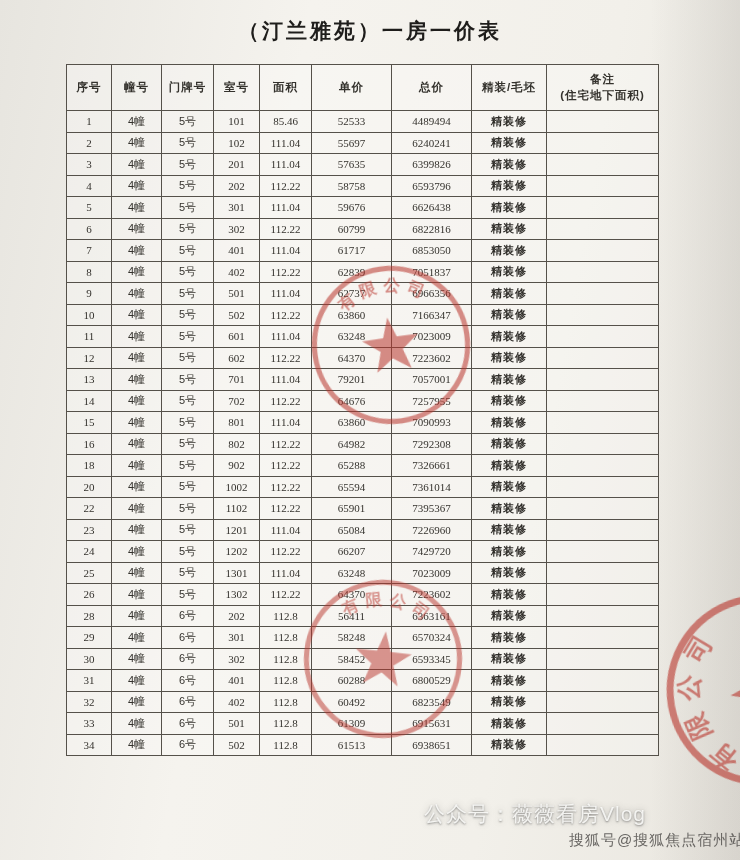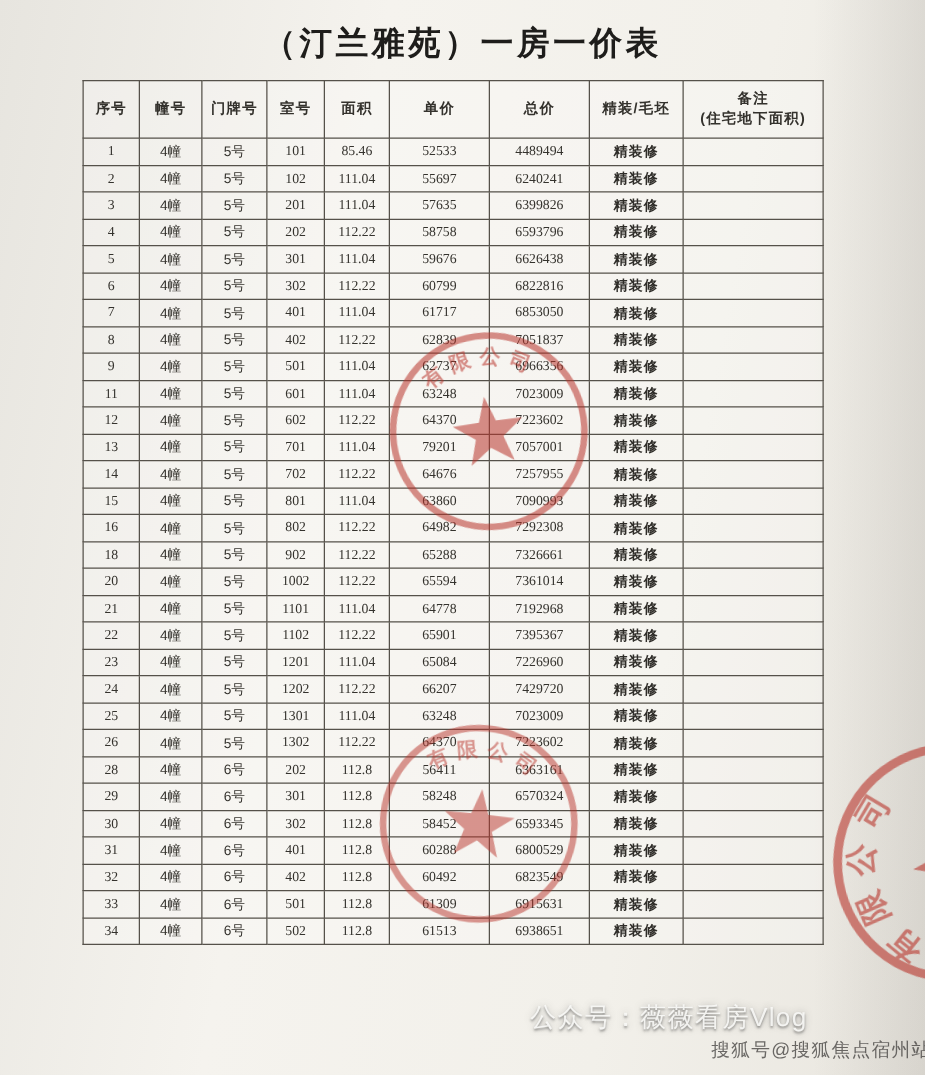--- a/index.html
+++ b/index.html
@@ -10,21 +10,21 @@
     font-family:"Liberation Sans","DejaVu Sans",sans-serif;
     color:#2e2d2b;
   }
   .shade-right{
     position:absolute; right:0; top:0; width:90px; height:100%;
     background:linear-gradient(90deg, rgba(0,0,0,0), rgba(60,55,50,0.10));
     pointer-events:none;
   }
   .title{
     position:absolute; top:17px; left:0; width:100%;
-    text-align:center; font-size:26px; font-weight:bold; letter-spacing:3px;
+    text-align:center; font-size:21px; font-weight:bold; letter-spacing:3px;
     color:#1e1d1b; font-family:Liberation Serif, serif;
   }
   table.price-table{
     position:absolute; left:66px; top:64px; width:592px;
     border-collapse:collapse; table-layout:fixed;
     background:rgba(255,255,255,0.25);
   }
   .price-table th, .price-table td{
     border:1px solid #55514a;
     text-align:center;
@@ -215,20 +215,31 @@
         <td>4幢</td>
         <td>5号</td>
         <td>501</td>
         <td>111.04</td>
         <td>62737</td>
         <td>6966356</td>
         <td>精装修</td>
         <td></td>
       </tr>
       <tr>
+        <td>10</td>
+        <td>4幢</td>
+        <td>5号</td>
+        <td>502</td>
+        <td>112.22</td>
+        <td>63860</td>
+        <td>7166347</td>
+        <td>精装修</td>
+        <td></td>
+      </tr>
+      <tr>
         <td>11</td>
         <td>4幢</td>
         <td>5号</td>
         <td>601</td>
         <td>111.04</td>
         <td>63248</td>
         <td>7023009</td>
         <td>精装修</td>
         <td></td>
       </tr>
@@ -299,31 +310,20 @@
         <td></td>
       </tr>
       <tr>
         <td>20</td>
         <td>4幢</td>
         <td>5号</td>
         <td>1002</td>
         <td>112.22</td>
         <td>65594</td>
         <td>7361014</td>
-        <td>精装修</td>
-        <td></td>
-      </tr>
-      <tr>
-        <td>21</td>
-        <td>4幢</td>
-        <td>5号</td>
-        <td>1101</td>
-        <td>111.04</td>
-        <td>64778</td>
-        <td>7192968</td>
         <td>精装修</td>
         <td></td>
       </tr>
       <tr>
         <td>22</td>
         <td>4幢</td>
         <td>5号</td>
         <td>1102</td>
         <td>112.22</td>
         <td>65901</td>

